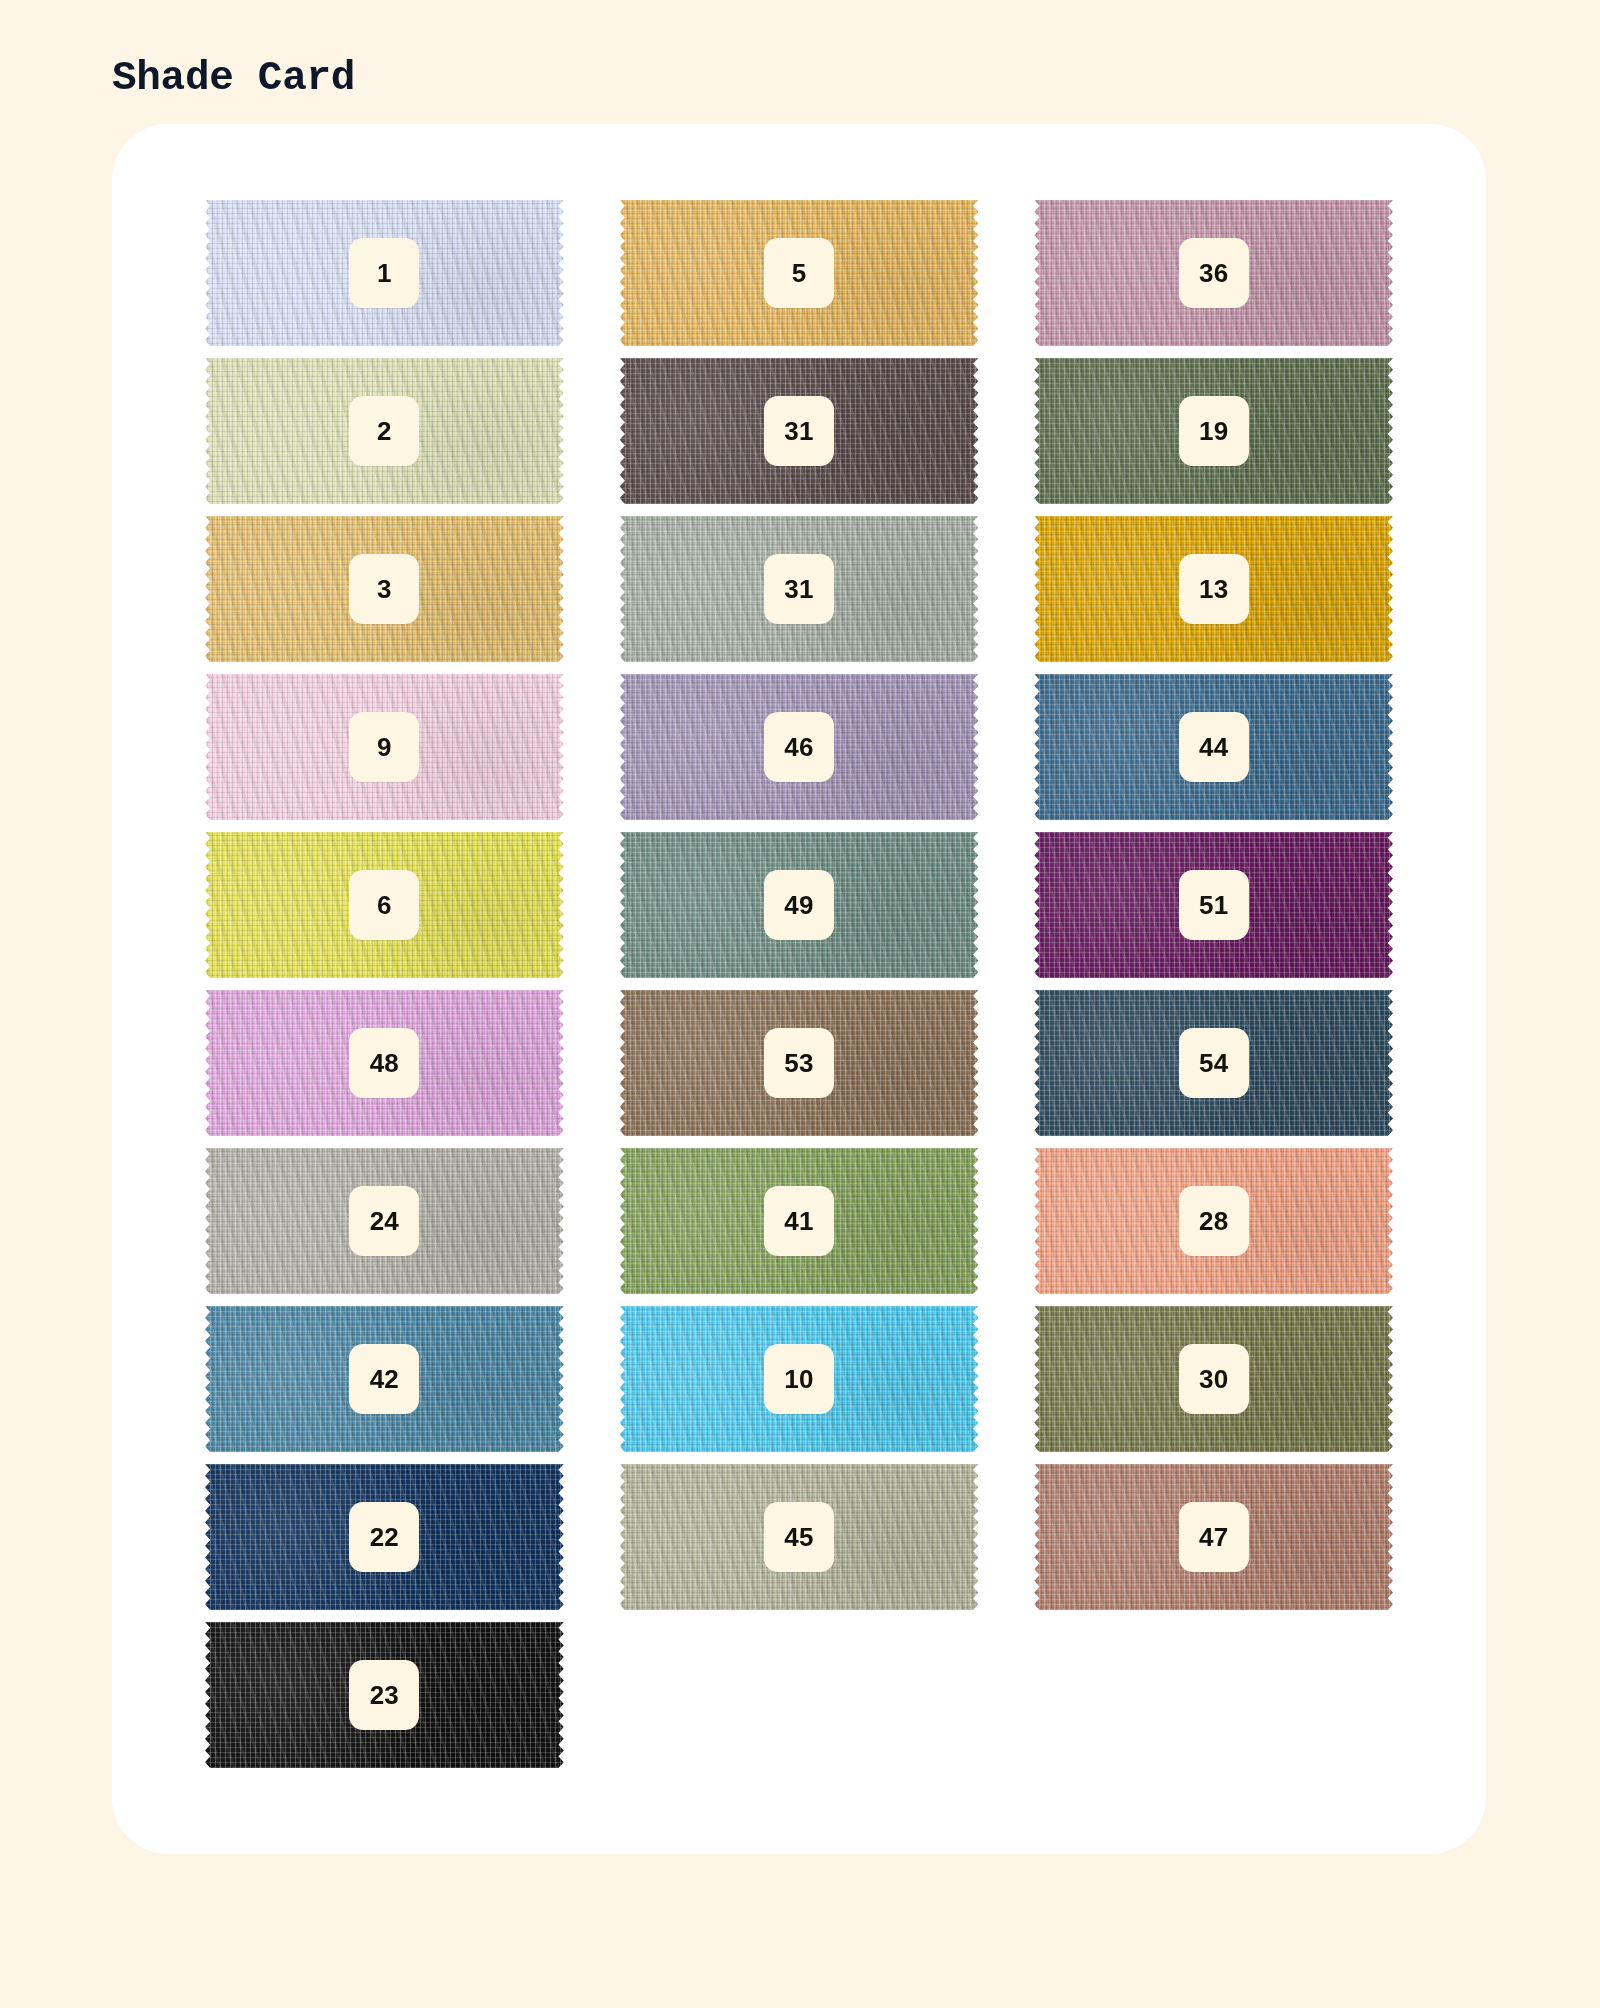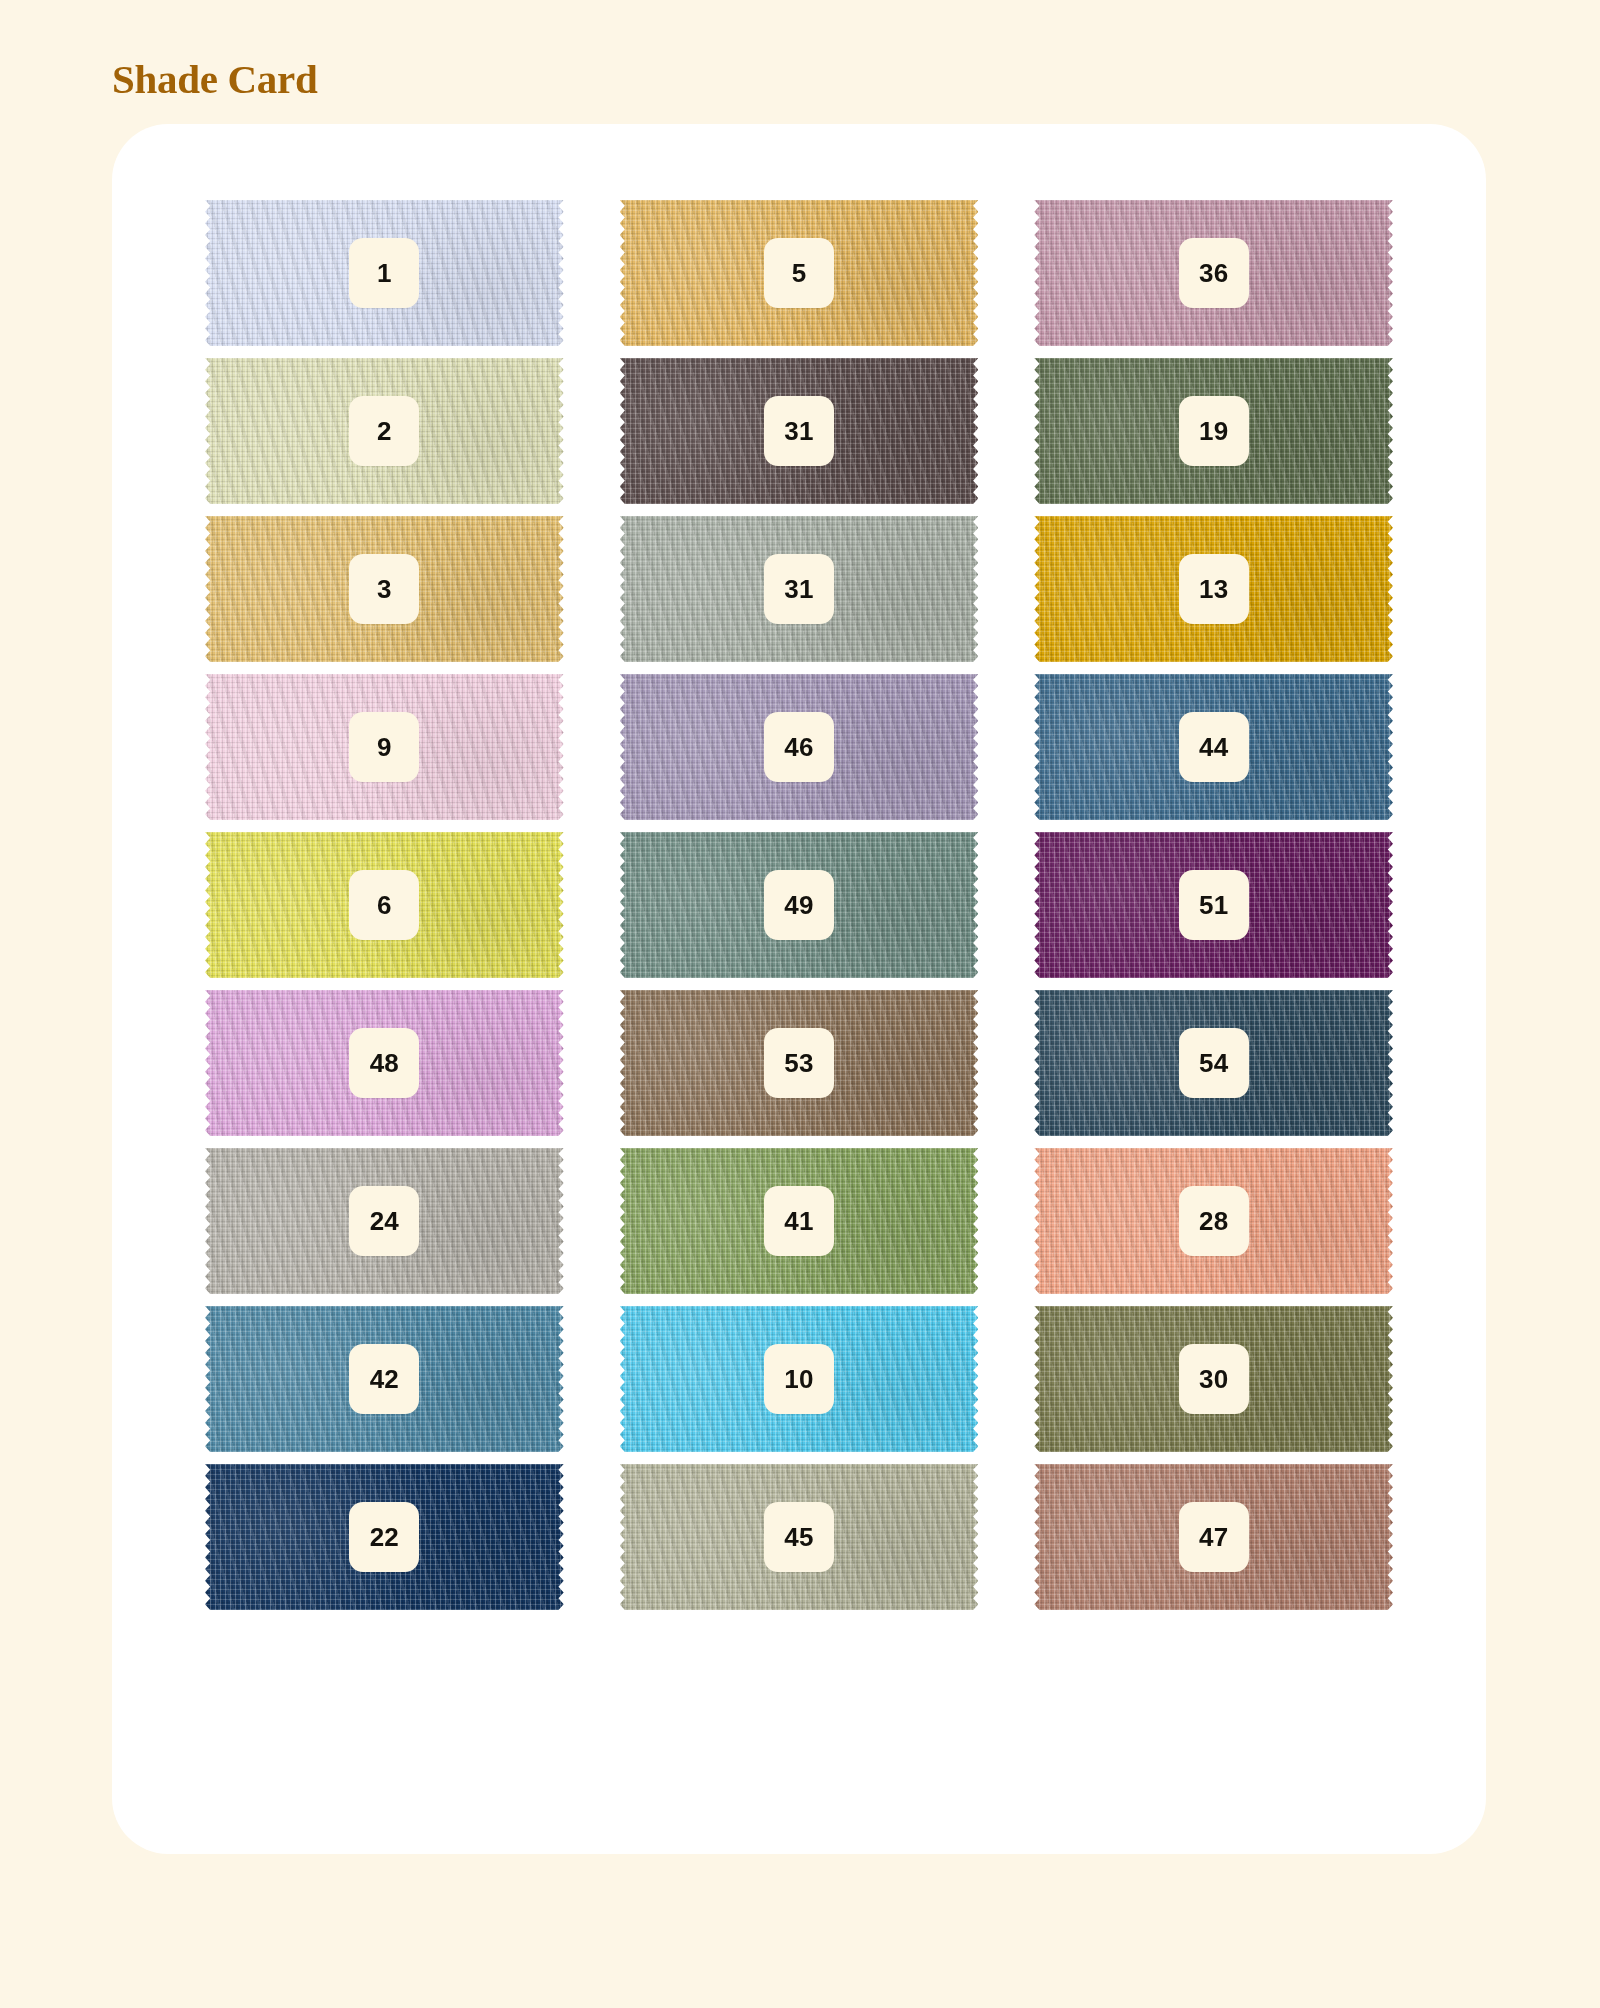--- a/index.html
+++ b/index.html
@@ -24,22 +24,22 @@
     padding: 0;
   }
 
   .page-title {
     position: absolute;
     left: 112px;
     top: 28px;
     font-size: 41px;
     font-weight: 700;
     letter-spacing: -0.3px;
-    color: #a16207;
-    font-family: Liberation Serif, serif;
+    color: #0f172a;
+    font-family: Liberation Mono, monospace;
   }
 
   .card {
     position: absolute;
     left: 112px;
     top: 124px;
     width: 1374px;
     height: 1730px;
     background: #FFFFFF;
     border-radius: 56px;
@@ -292,16 +292,20 @@
           <div class="badge">22</div>
         </div>
         <div class="swatch">
           <div class="fabric" style="background-color: rgb(179, 180, 155);"></div>
           <div class="badge">45</div>
         </div>
         <div class="swatch">
           <div class="fabric" style="background-color: rgb(176, 126, 108);"></div>
           <div class="badge">47</div>
         </div>
+        <div class="swatch">
+          <div class="fabric" style="background-color: rgb(18, 18, 18);"></div>
+          <div class="badge">23</div>
+        </div>
       </div>
   </div>
 
 </div>
 
 </body></html>

